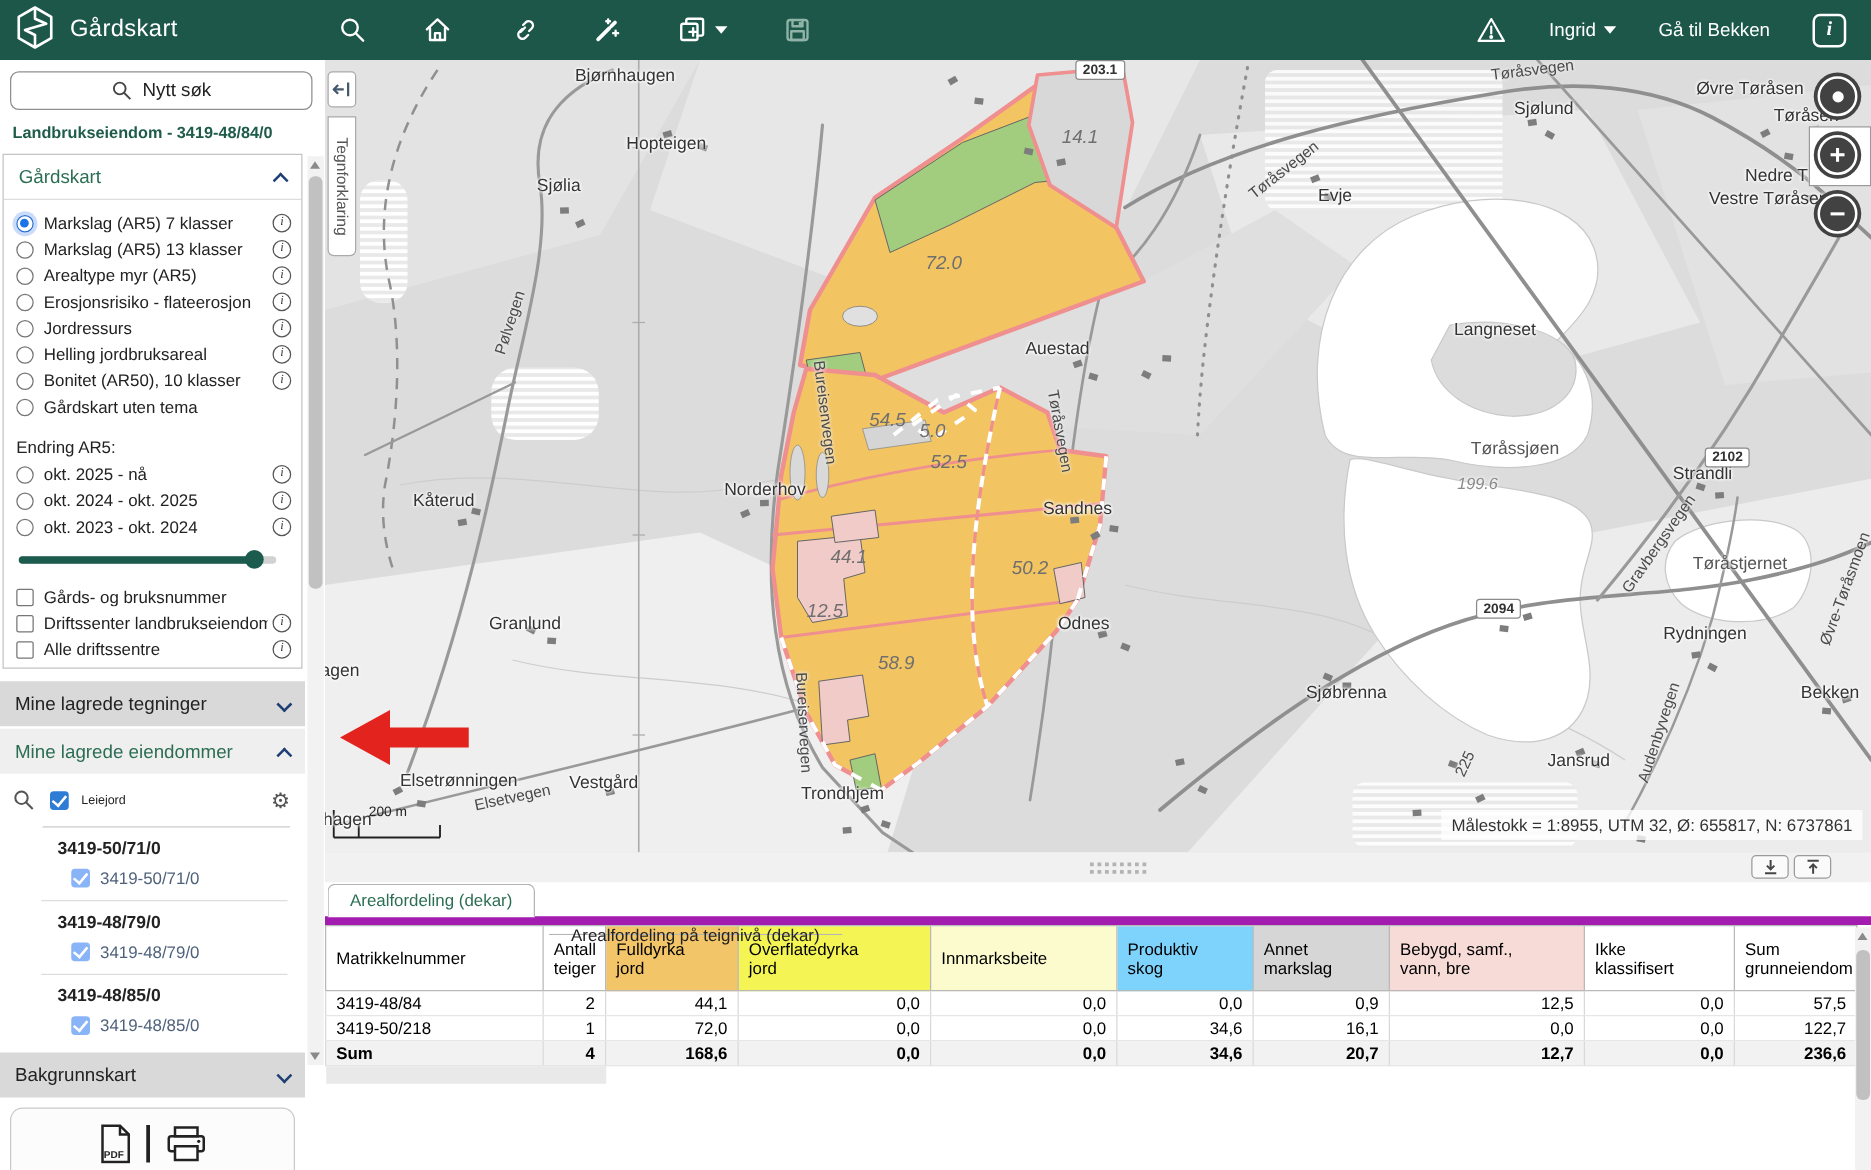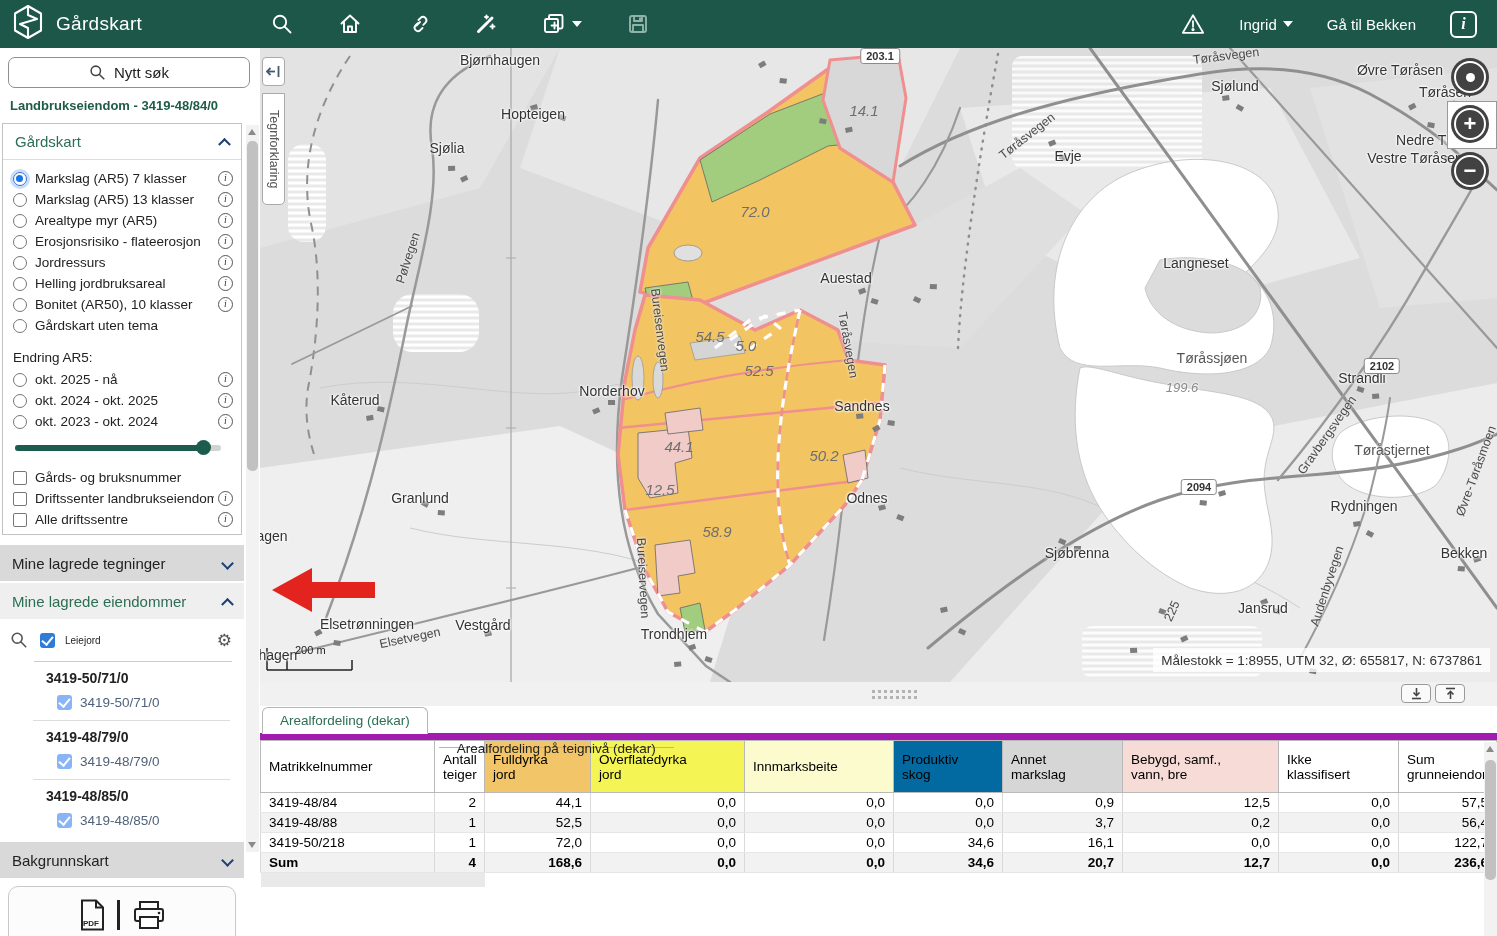--- a/index.html
+++ b/index.html
@@ -673,51 +673,39 @@
         <div class="tab inactive">Arealfordeling på teignivå (dekar)</div>
       </div>
     <table class="area">
       <thead id="t-head">
           <tr>
             <th style="width: 174px; background: rgb(255, 255, 255);">Matrikkelnummer</th>
             <th style="width: 50px; background: rgb(255, 255, 255);">Antall<br>teiger</th>
             <th style="width: 106px; background: rgb(242, 197, 104);">Fulldyrka<br>jord</th>
             <th style="width: 154px; background: rgb(244, 244, 85);">Overflatedyrka<br>jord</th>
             <th style="width: 149px; background: rgb(251, 251, 206);">Innmarksbeite</th>
-            <th style="width: 109px; background: #0369a1;">Produktiv<br>skog</th>
-            <th style="width: 120px; background: rgb(214, 214, 214);">Annet<br>markslag</th>
+            <th style="width: 109px; background: #7dd3fc;">Produktiv<br>skog</th>
+            <th style="width: 109px; background: rgb(214, 214, 214);">Annet<br>markslag</th>
             <th style="width: 156px; background: rgb(246, 219, 215);">Bebygd, samf.,<br>vann, bre</th>
             <th style="width: 120px; background: rgb(255, 255, 255);">Ikke<br>klassifisert</th>
             <th style="width: 98px; background: rgb(255, 255, 255);">Sum<br>grunneiendom</th>
           </tr>
         </thead>
       <tbody id="t-body">
           <tr class="data">
             <td>3419-48/84</td>
             <td class="num">2</td>
             <td class="num">44,1</td>
             <td class="num">0,0</td>
             <td class="num">0,0</td>
             <td class="num">0,0</td>
             <td class="num">0,9</td>
             <td class="num">12,5</td>
             <td class="num">0,0</td>
             <td class="num">57,5</td>
-          </tr>
-          <tr class="data alt">
-            <td>3419-48/88</td>
-            <td class="num">1</td>
-            <td class="num">52,5</td>
-            <td class="num">0,0</td>
-            <td class="num">0,0</td>
-            <td class="num">0,0</td>
-            <td class="num">3,7</td>
-            <td class="num">0,2</td>
-            <td class="num">0,0</td>
-            <td class="num">56,4</td>
           </tr>
           <tr class="data">
             <td>3419-50/218</td>
             <td class="num">1</td>
             <td class="num">72,0</td>
             <td class="num">0,0</td>
             <td class="num">0,0</td>
             <td class="num">34,6</td>
             <td class="num">16,1</td>
             <td class="num">0,0</td>

